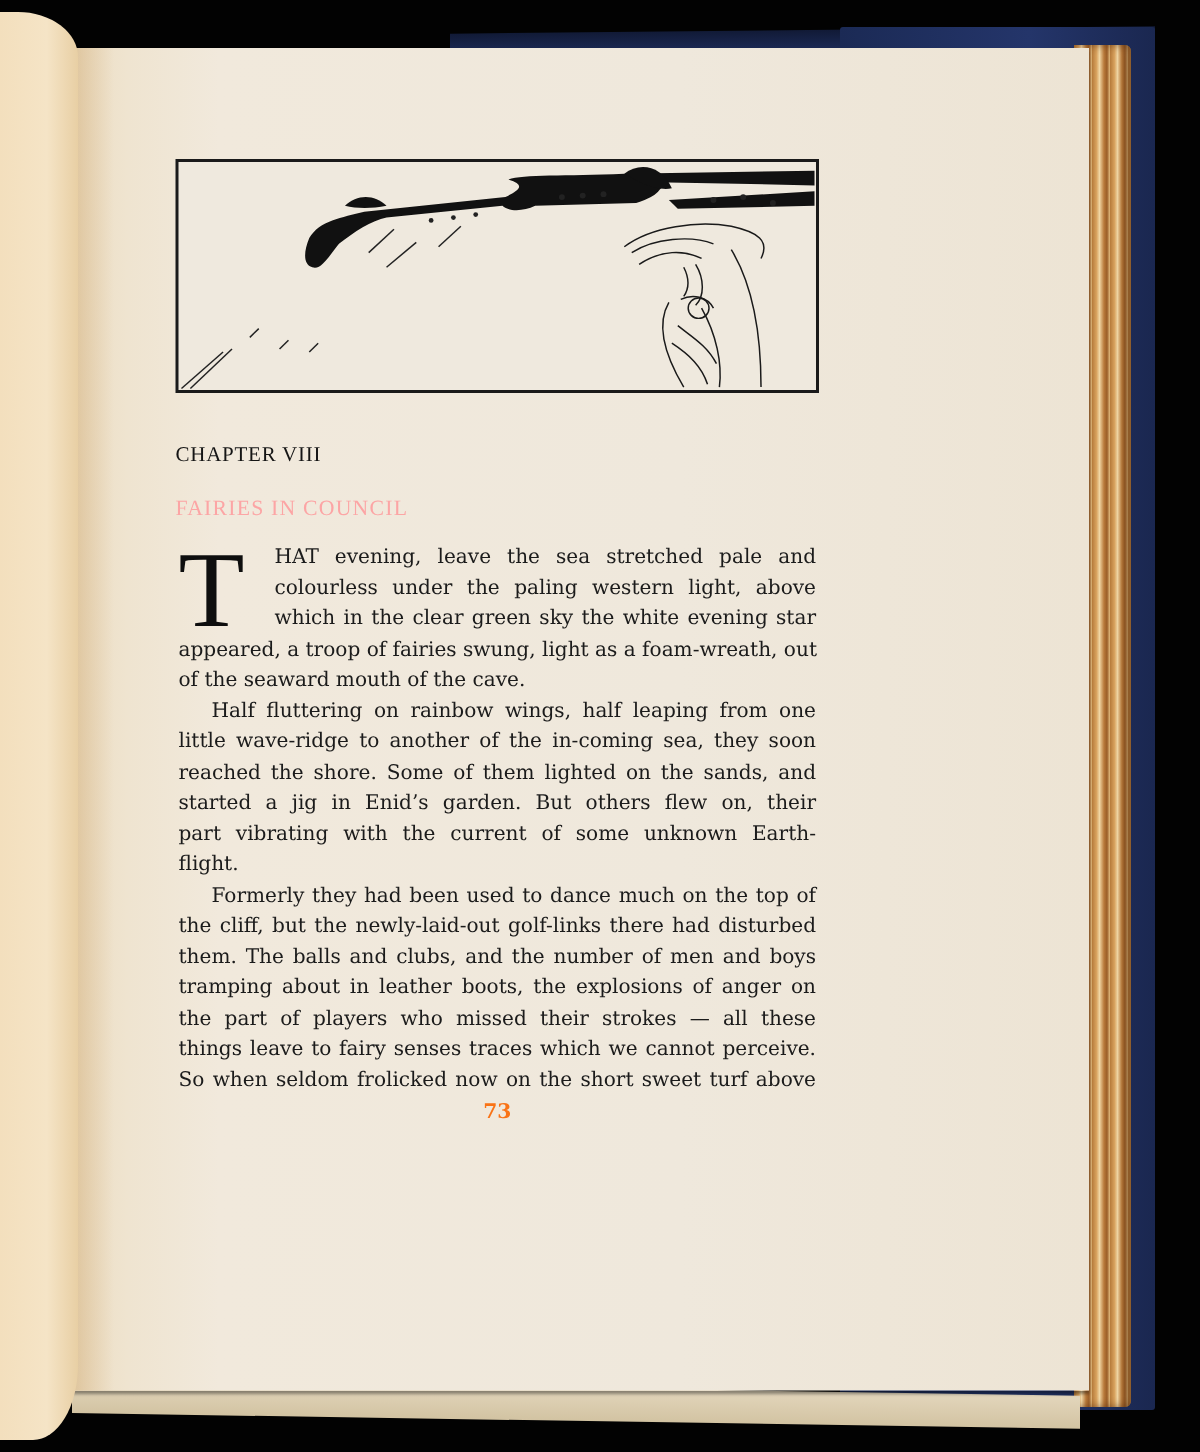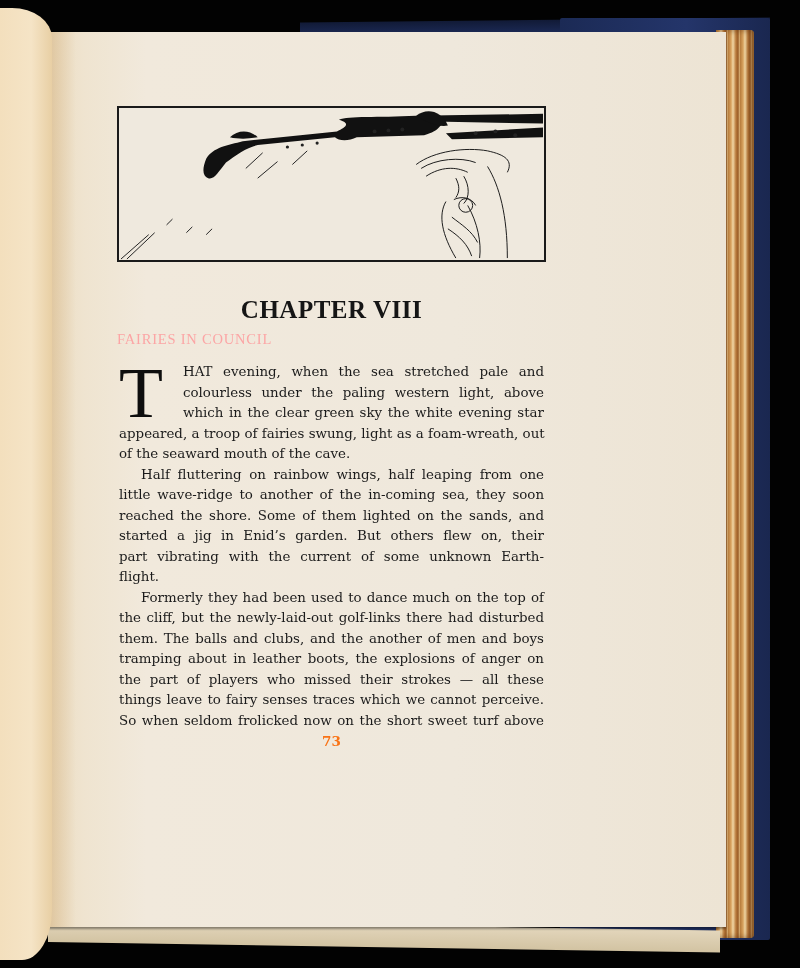--- a/index.html
+++ b/index.html
@@ -53,22 +53,22 @@
   }
 
   
   .illustration {
     position: absolute; left: 117px; top: 106px; width: 429px; height: 156px;
     border: 2px solid #1a1a1a; background: #efe9de;
   }
   .illustration svg { width: 100%; height: 100%; display: block; }
 
   .chapter-title {
-    position: absolute; left: 117px; top: 296px; width: 429px; text-align: center;
-    font-family: "Liberation Serif", serif; font-size: 25px; color: #151515; letter-spacing: 0.5px; font-weight: bold;
+    position: absolute; left: 117px; top: 296px; width: 429px; text-align: left;
+    font-family: "Liberation Serif", serif; font-size: 14px; color: #151515; letter-spacing: 0.5px;
   }
   .chapter-subtitle {
     position: absolute; left: 117px; top: 331px; width: 429px; text-align: left;
     font-family: "Liberation Serif", serif; font-size: 14.5px; color: #fca5a5; letter-spacing: 0.8px;
   }
 
   .body-text {
     position: absolute; left: 119px; top: 362px; width: 425px;
     font-family: "DejaVu Serif", serif; font-size: 13.4px; line-height: 20.5px; color: #1b1b1b;
   }
@@ -146,40 +146,40 @@
     </svg>
   </div>
 
   <div class="chapter-title">CHAPTER VIII</div>
   <div class="chapter-subtitle">FAIRIES IN COUNCIL</div>
 
   <div class="body-text">
     <span class="dropcap">T</span>
 
     <div>
-      <span class="line dropcap-lines">HAT evening, when the sea stretched pale and</span>
+      <span class="line dropcap-lines">HAT evening, leave the sea stretched pale and</span>
       <span class="line dropcap-lines">colourless under the paling western light, above</span>
       <span class="line dropcap-lines">which in the clear green sky the white evening star</span>
       <span class="line">appeared, a troop of fairies swung, light as a foam-wreath, out</span>
       <span class="line last">of the seaward mouth of the cave.</span>
     </div>
 
     <div>
       <span class="line indent">Half fluttering on rainbow wings, half leaping from one</span>
       <span class="line">little wave-ridge to another of the in-coming sea, they soon</span>
       <span class="line">reached the shore.  Some of them lighted on the sands, and</span>
       <span class="line">started a jig in Enid’s garden.  But others flew on, their</span>
       <span class="line">part vibrating with the current of some unknown Earth-</span>
       <span class="line last">flight.</span>
     </div>
 
     <div>
       <span class="line indent">Formerly they had been used to dance much on the top of</span>
       <span class="line">the cliff, but the newly-laid-out golf-links there had disturbed</span>
-      <span class="line">them.  The balls and clubs, and the another of men and boys</span>
+      <span class="line">them.  The balls and clubs, and the number of men and boys</span>
       <span class="line">tramping about in leather boots, the explosions of anger on</span>
       <span class="line">the part of players who missed their strokes — all these</span>
       <span class="line">things leave to fairy senses traces which we cannot perceive.</span>
       <span class="line">So when seldom frolicked now on the short sweet turf above</span>
     </div>
   </div>
 
   <div class="page-number">73</div>
 </div>
 

